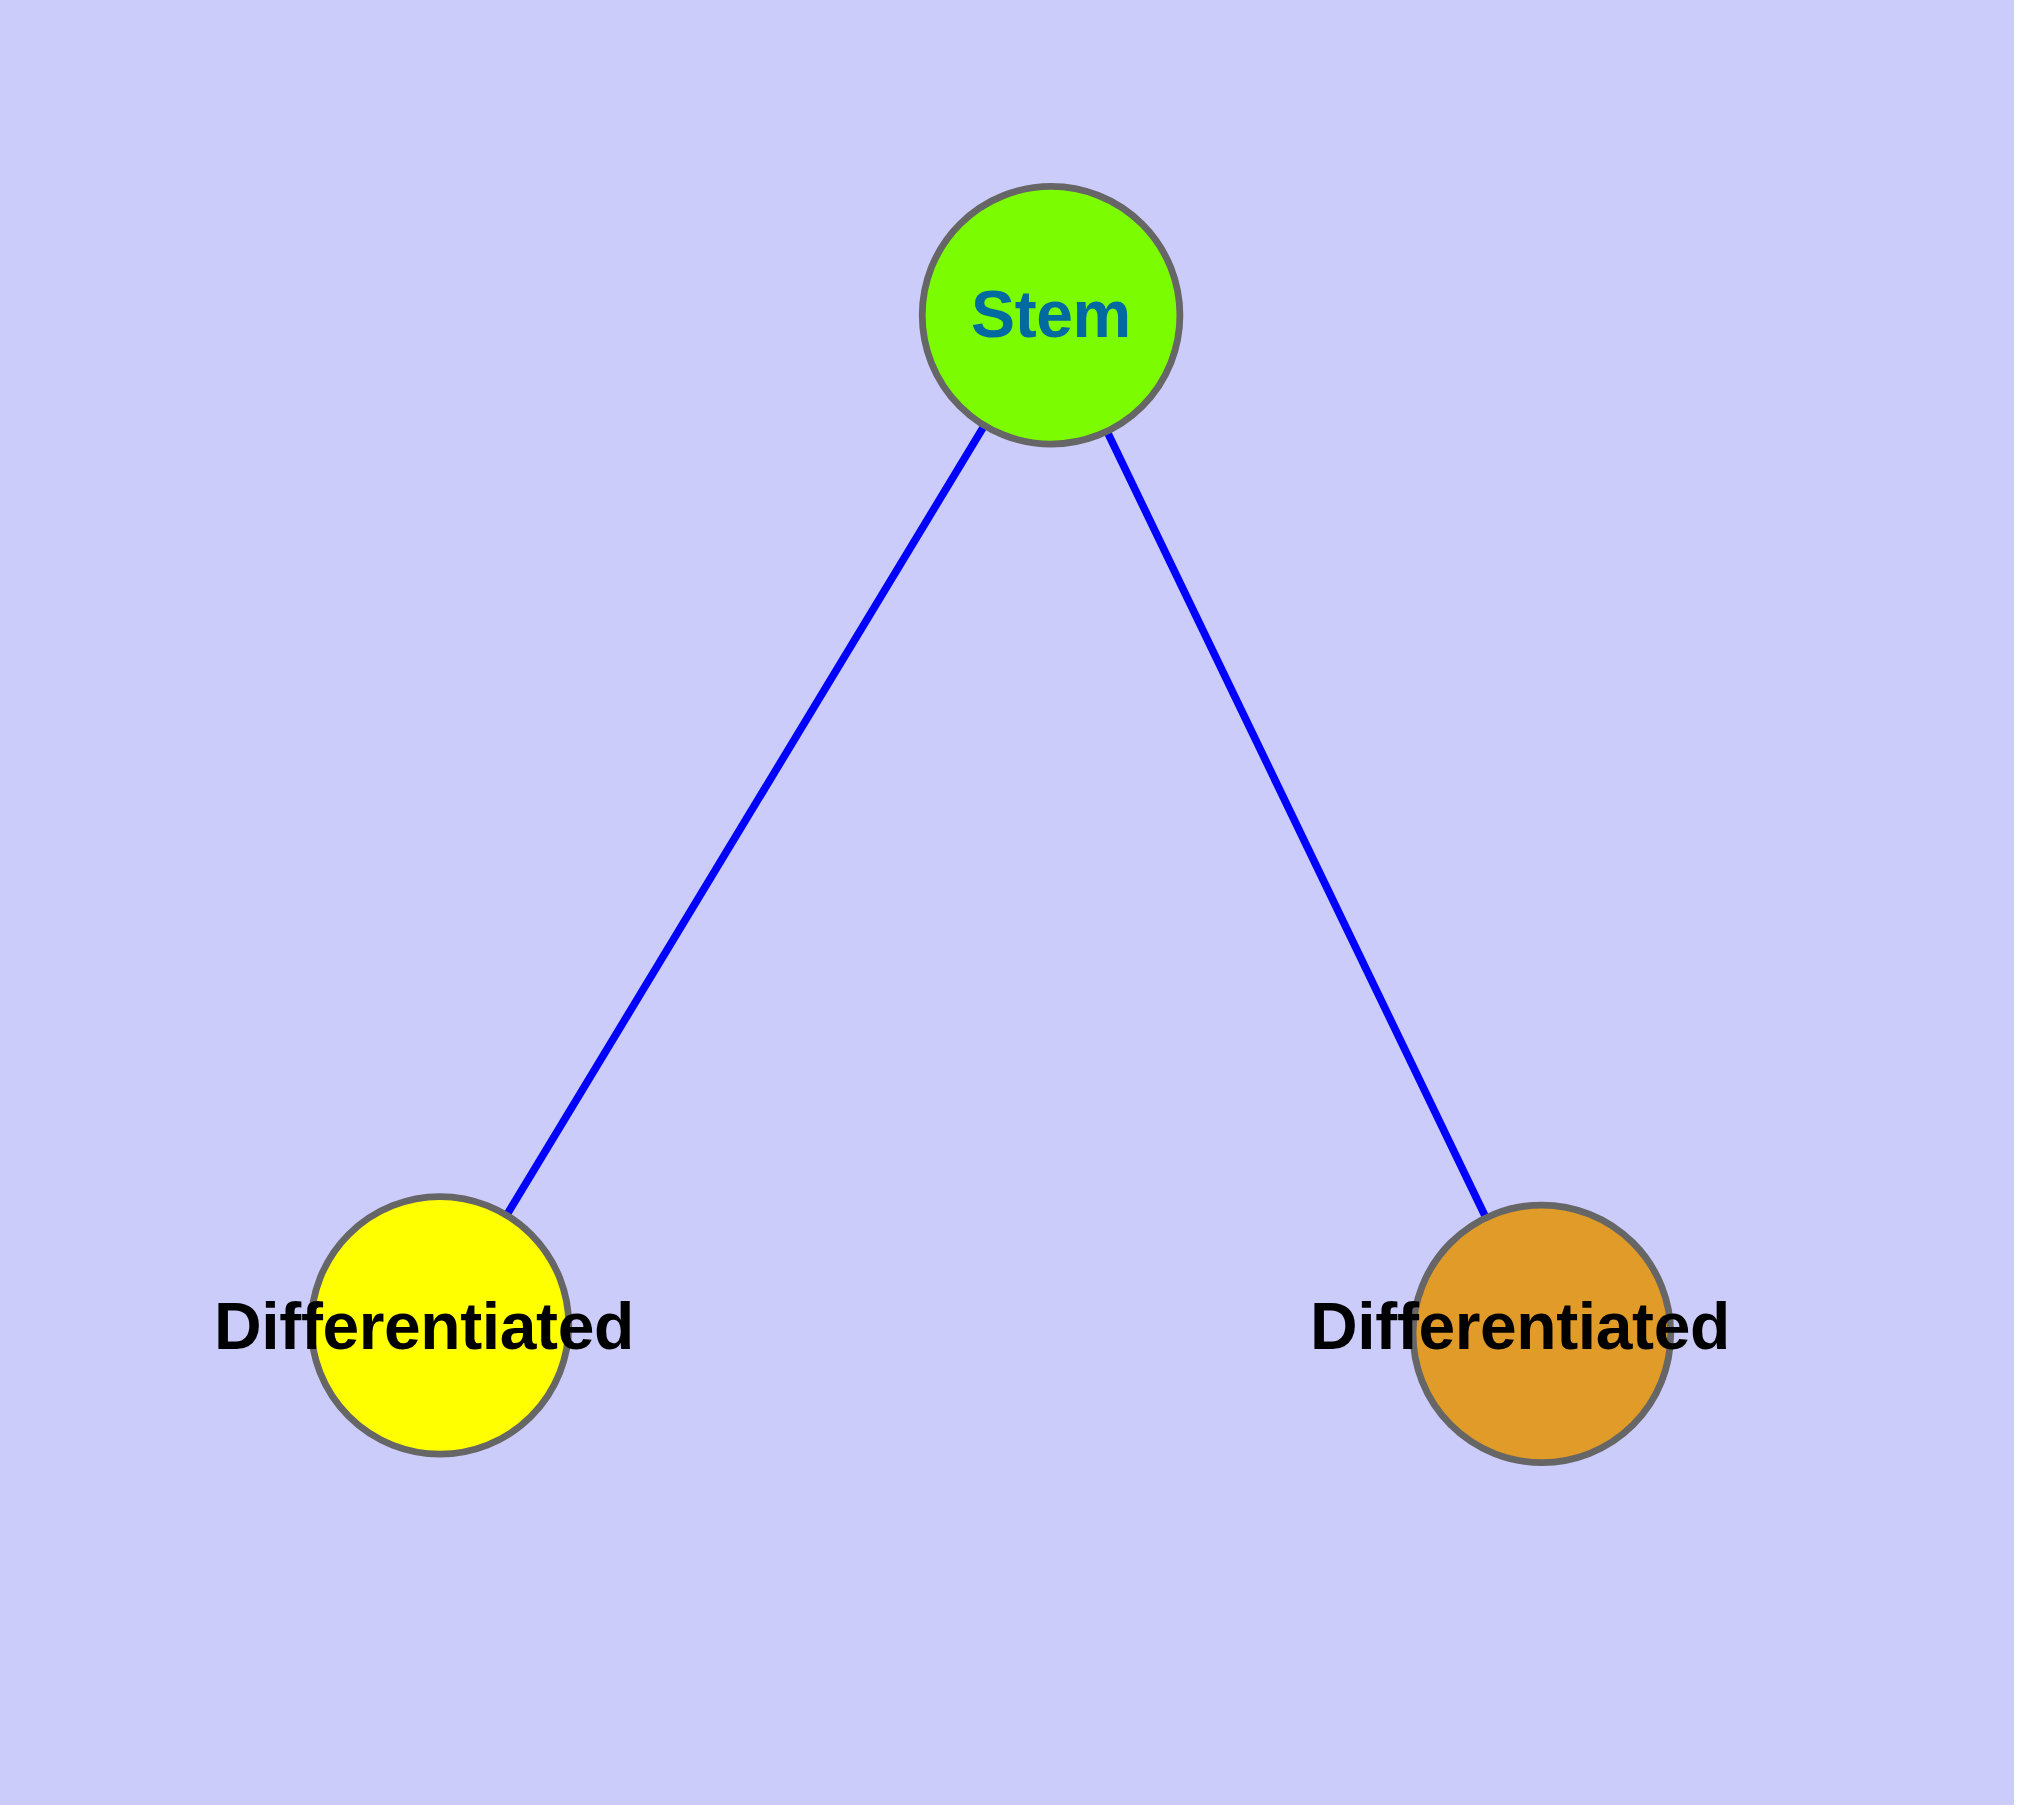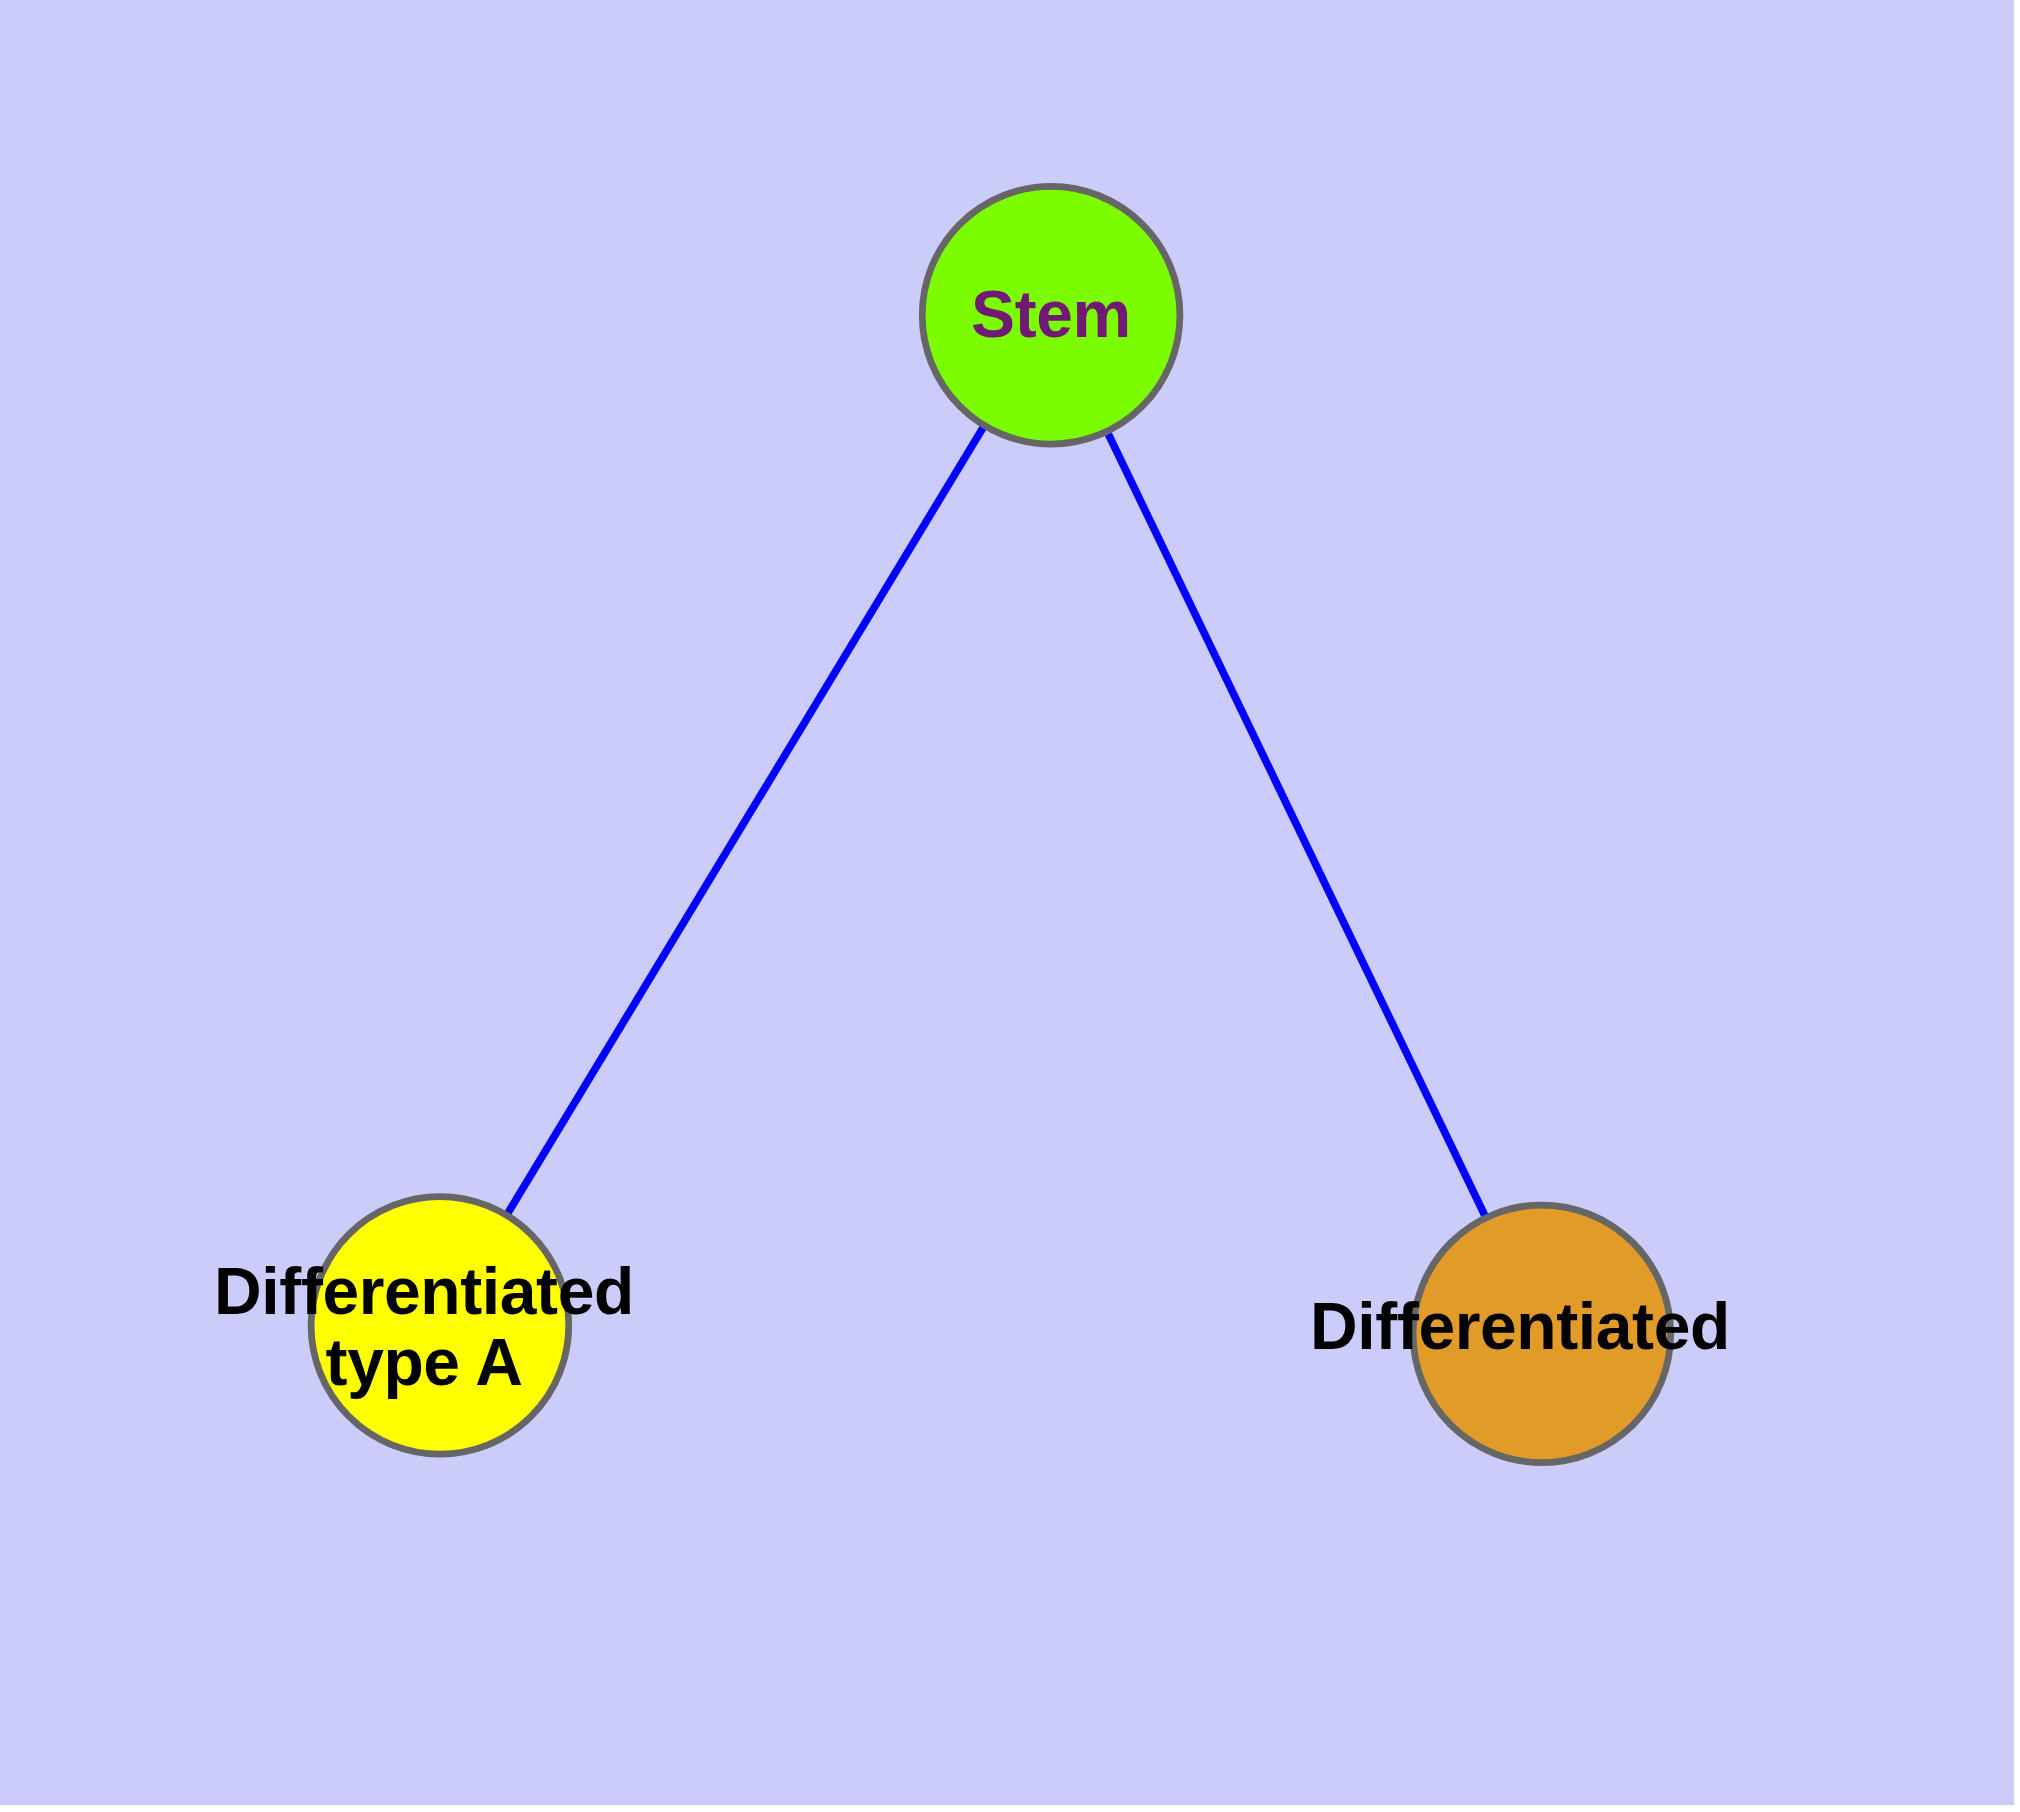--- a/index.html
+++ b/index.html
@@ -58,20 +58,20 @@
           <line x1="1240" y1="372" x2="1819" y2="1574" stroke="#0000ff" stroke-width="9" stroke-linecap="butt"></line>
         </g>
       <g id="node-layer">
           <circle cx="1240" cy="372" r="152" fill="#7cfc00" stroke="#666666" stroke-width="8"></circle>
           <circle cx="519" cy="1564" r="152" fill="#ffff00" stroke="#666666" stroke-width="8"></circle>
           <circle cx="1819" cy="1574" r="152" fill="#e09b28" stroke="#666666" stroke-width="8"></circle>
         </g>
     </svg>
 
     <div id="label-layer">
-        <div class="node-label" style="left: 1051px; top: 315px; font-size: 66px; color: #701a75;"><div>Stem</div></div>
-        <div class="node-label" style="left: 424px; top: 1327px; font-size: 66px; color: rgb(0, 0, 0);"><div>Differentiated</div><div>type A</div></div>
+        <div class="node-label" style="left: 1051px; top: 315px; font-size: 66px; color: #0369a1;"><div>Stem</div></div>
+        <div class="node-label" style="left: 424px; top: 1327px; font-size: 66px; color: rgb(0, 0, 0);"><div>Differentiated</div></div>
         <div class="node-label" style="left: 1520px; top: 1327px; font-size: 66px; color: rgb(0, 0, 0);"><div>Differentiated</div></div>
       </div>
 
   </div>
 </div>
 
 
 </body></html>

